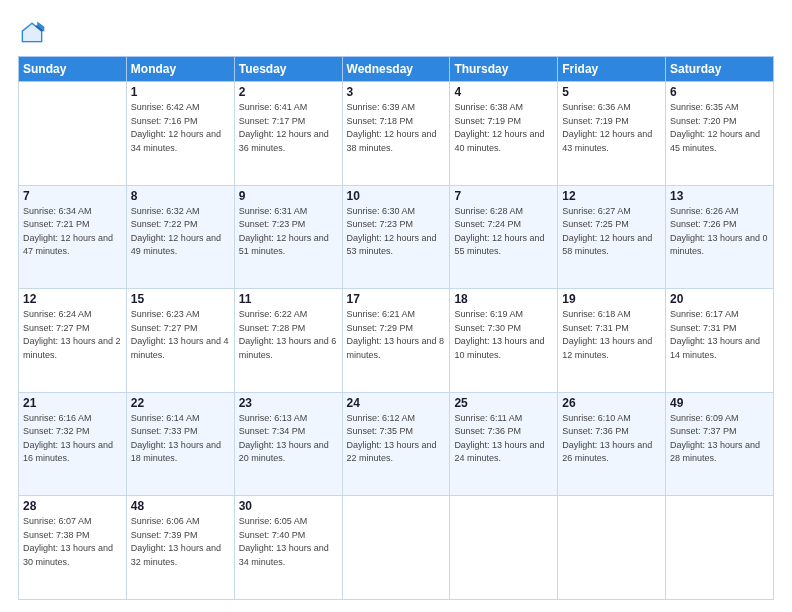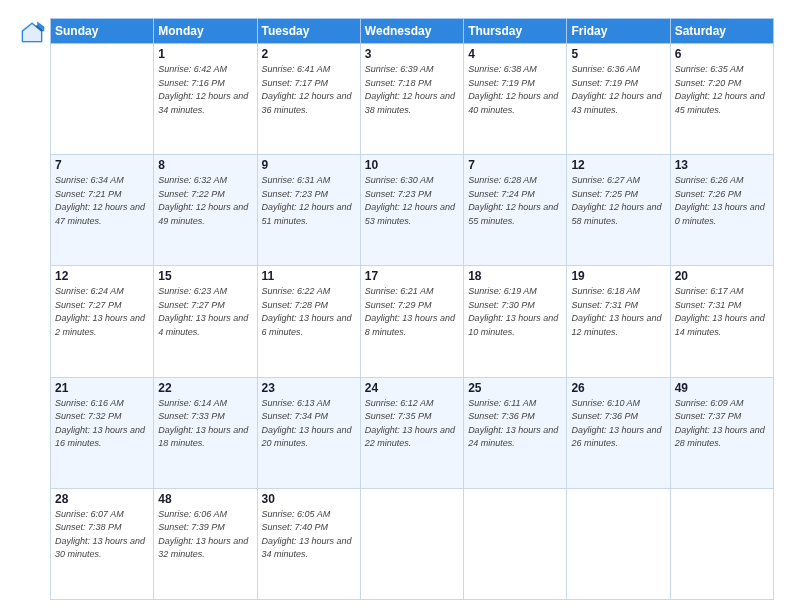--- a/index.html
+++ b/index.html
@@ -8,21 +8,21 @@
       background: #fff;
       width: 792px;
       height: 612px;
       overflow: hidden;
     }
     .page {
       width: 792px;
       height: 612px;
       padding: 18px 18px 12px 18px;
       display: flex;
-      flex-direction: row;
+      flex-direction: column;
     }
     .header {
       display: flex;
       justify-content: space-between;
       align-items: flex-start;
       margin-bottom: 10px;
     }
     .logo {
       display: flex;
       align-items: center;
@@ -80,21 +80,20 @@
     .day-num {
       font-size: 12px;
       font-weight: bold;
       color: #1a1a2e;
       margin-bottom: 2px;
     }
     .day-info {
       font-size: 9px;
       color: #444;
       line-height: 1.5;
-      font-style: italic;
     }
     .empty-cell {
       background: #f8f8f8;
     }
     tbody tr:nth-child(odd) td {
       background: #fff;
     }
     tbody tr:nth-child(even) td {
       background: #f0f6ff;
     }

